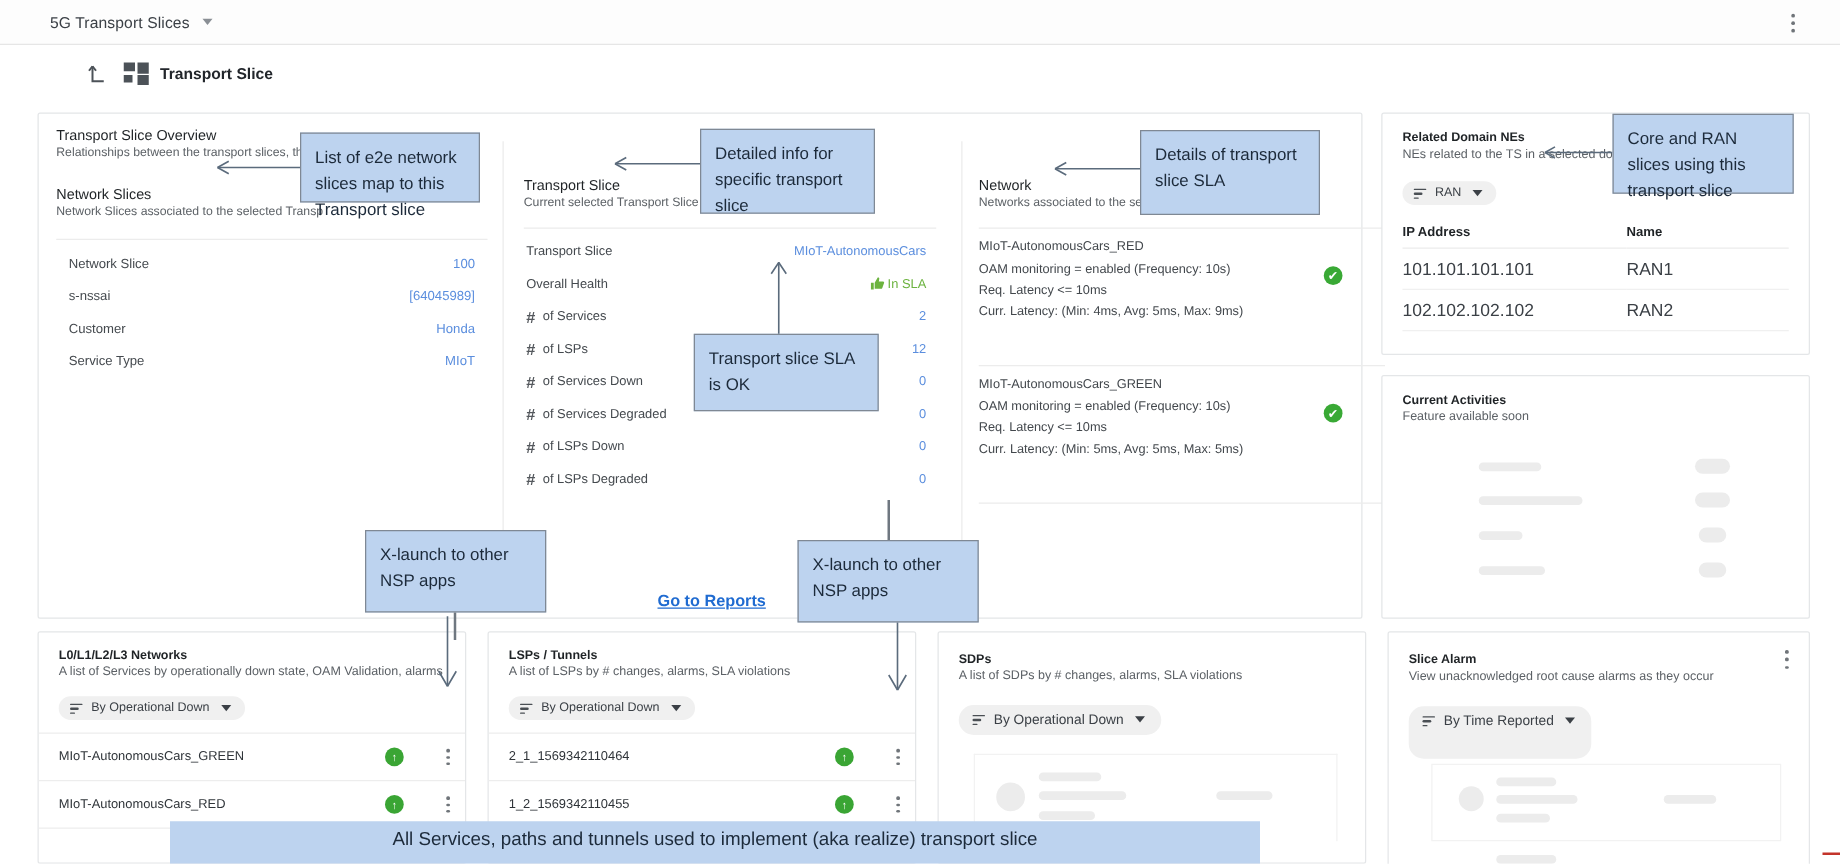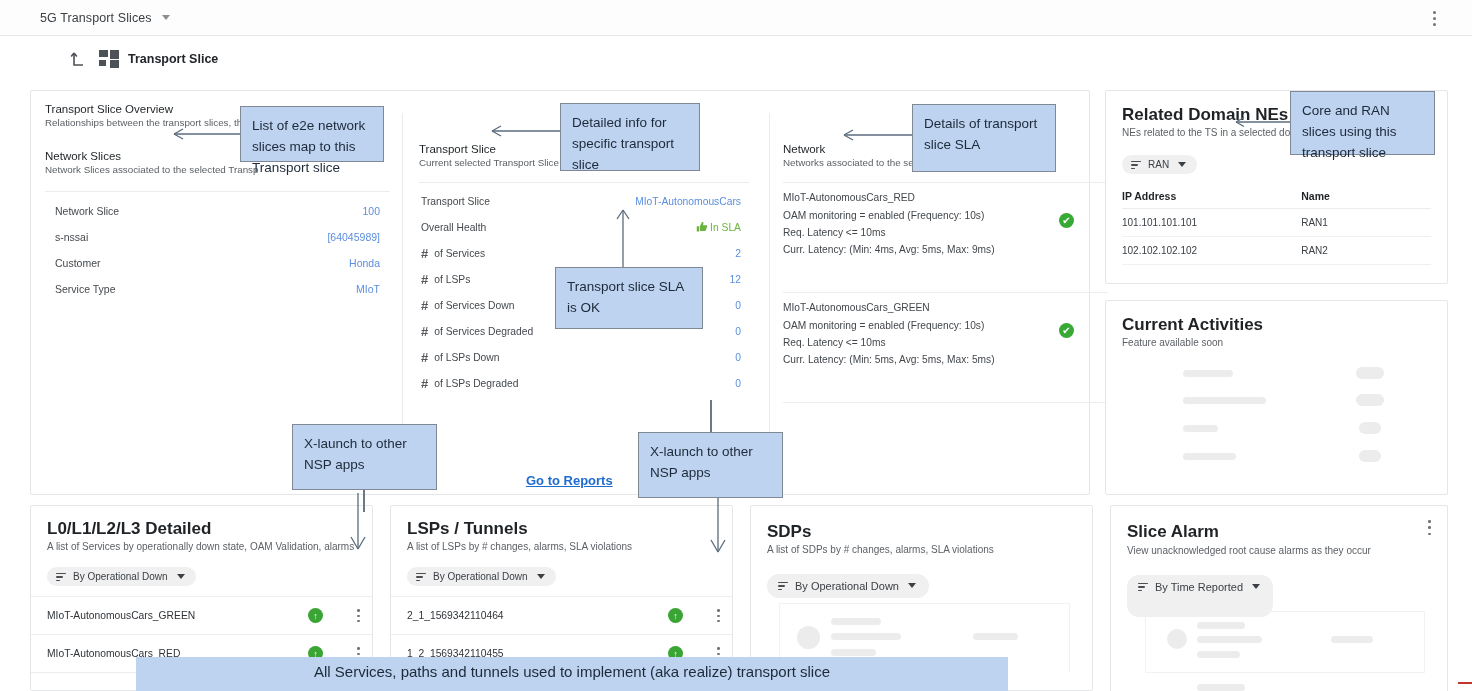--- a/index.html
+++ b/index.html
@@ -36,21 +36,21 @@
   .grid-icon { width:20px;height:19px; display:grid; grid-template-columns:9px 9px; grid-template-rows:8px 8px; gap:2px;}
   .grid-icon b { background:#4c5258; display:block; }
   .grid-icon b:nth-child(1){height:7px;}
   .grid-icon b:nth-child(2){height:9px;}
   .grid-icon b:nth-child(3){height:6px;width:7px;}
   .grid-icon b:nth-child(4){height:8px;}
   .crumb-title { font-size:12.5px; font-weight:bold; color:#22262b; }
 
   
   .card { position:absolute; background:#fff; border:1px solid #e4e6e8; border-radius:2px; }
-  .card-h { font-size:17px; font-weight:bold; color:#1f2326; }
+  .card-h { font-size:10px; font-weight:bold; color:#1f2326; }
   .card-sub { font-size:10px; color:#5c6166; margin-top:2px; }
 
   
   #overview { left:30px; top:90px; width:1060px; height:405px; }
   .col-div { position:absolute; top:22px; bottom:30px; width:1px; background:#ececec; }
 
   .sec-title { font-size:11.5px; font-weight:normal; color:#1f2326; }
   .sec-sub { font-size:9.8px; color:#5c6166; margin-top:2px; }
 
   .kv { display:flex; font-size:10.5px; line-height:26px; }
@@ -82,21 +82,21 @@
           border-radius:12px; padding:4px 11px 4px 9px; font-size:10px; color:#3b4046; }
   .pill .fil { display:inline-flex; flex-direction:column; gap:2px; }
   .pill .fil i { display:block; height:1.5px; background:#4a4f54; border-radius:1px; }
   .pill .fil i:nth-child(1){ width:10px; }
   .pill .fil i:nth-child(2){ width:7px; }
   .pill .fil i:nth-child(3){ width:4px; }
   .pill .cr { width:0;height:0;border-left:4px solid transparent;border-right:4px solid transparent;border-top:5px solid #3b4046;margin-left:2px;}
 
   table.ne { width:100%; border-collapse:collapse; }
   table.ne th { text-align:left; font-size:10.5px; font-weight:bold; color:#1f2326; padding:6px 0; border-bottom:1px solid #ececec; }
-  table.ne td { text-align:left; font-size:10px; color:#3b4046; padding:8px 0; border-bottom:1px solid #f0f0f0; }
+  table.ne td { text-align:left; font-size:14px; color:#3b4046; padding:8px 0; border-bottom:1px solid #f0f0f0; }
 
   .sk { background:#ececec; border-radius:6px; height:7px; display:block; }
   .sk.r { border-radius:7px; height:12px; }
 
   
   #svc   { left:30px;   top:505px; width:343px; height:186px; }
   #lsp   { left:390px;  top:505px; width:343px; height:186px; }
   #sdp   { left:750px;  top:505px; width:343px; height:186px; }
   #alarm { left:1110px; top:505px; width:338px; height:204px; }
 
@@ -308,21 +308,21 @@
       <span class="sk r" style="position:absolute;left:250px;top:93px;width:28px;"></span>
       <span class="sk" style="position:absolute;left:77px;top:124px;width:35px;"></span>
       <span class="sk r" style="position:absolute;left:253px;top:121px;width:22px;"></span>
       <span class="sk" style="position:absolute;left:77px;top:152px;width:53px;"></span>
       <span class="sk r" style="position:absolute;left:253px;top:149px;width:22px;"></span>
     </div>
   </div>
 
   <div class="card" id="svc">
     <div style="padding:13px 16px 10px 16px;">
-      <div class="card-h">L0/L1/L2/L3 Detailed</div>
+      <div class="card-h">L0/L1/L2/L3 Networks</div>
       <div class="card-sub">A list of Services by operationally down state, OAM Validation, alarms</div>
       <div style="margin-top:8px;">
         <span class="pill">
           <span class="fil">
               <i></i>
               <i></i>
               <i></i>
             </span>
           <span>By Operational Down</span>
           <span class="cr"></span>

